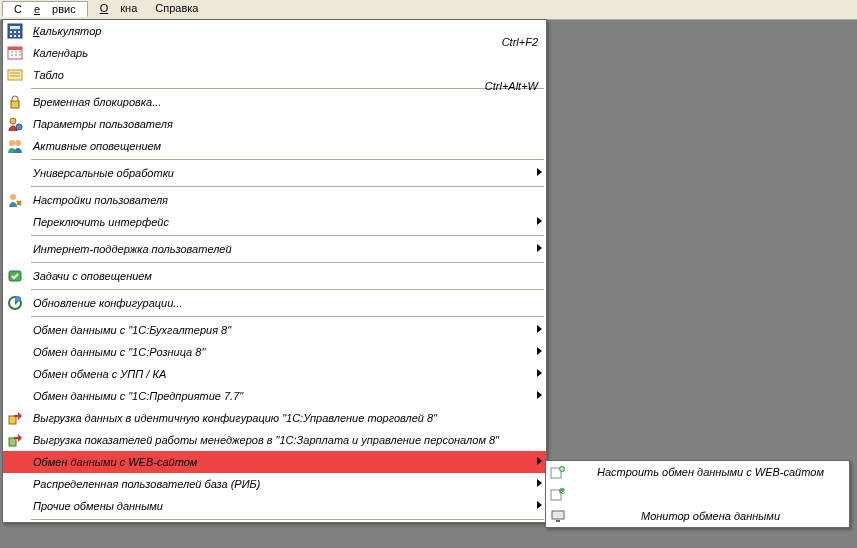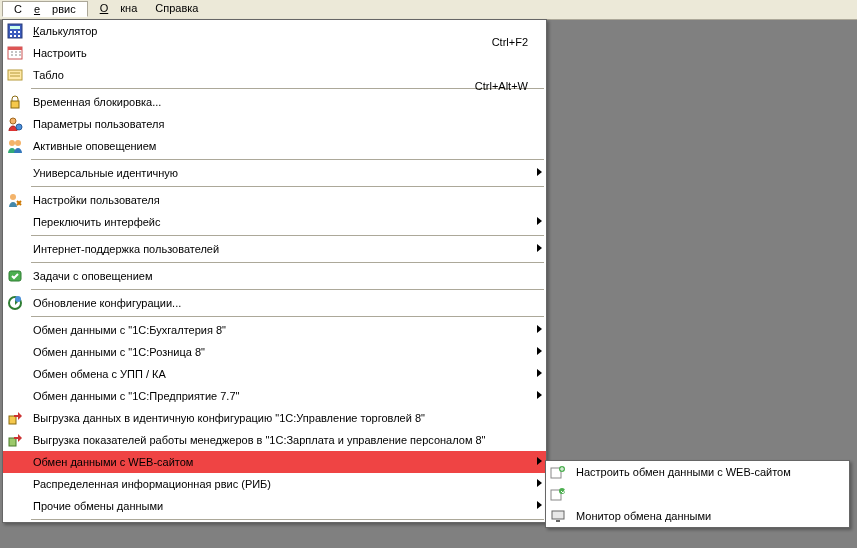--- a/index.html
+++ b/index.html
@@ -5,28 +5,28 @@
   html,body{margin:0;padding:0;font-family:Tahoma,Arial,sans-serif;font-size:11px;color:#000;background:#808080;width:857px;height:548px;overflow:hidden;}
   .menubar{height:19px;background:#ece9d8;border-bottom:1px solid #aca899;display:flex;align-items:flex-start;padding:0 2px;user-select:none;}
   .menubar span{padding:2px 6px;}
   .menubar span.active{background:#fff;border:1px solid #aca899;border-bottom:1px solid #fff;padding:1px 5px;position:relative;top:1px;}
   .underline{text-decoration:underline;}
   .workspace{position:absolute;top:20px;left:0;right:0;bottom:0;background:#808080;}
   .toolbar-strip{position:absolute;top:40px;left:0;right:0;height:22px;background:#ece9d8;border-bottom:1px solid #aca899;}
   .toolbar-icons{position:absolute;right:220px;top:2px;display:flex;gap:6px;align-items:center;}
   .tb-icon{width:16px;height:16px;display:inline-block;}
   .dropdown{position:absolute;top:19px;left:2px;width:543px;background:#fff;border:1px solid #666;box-shadow:2px 2px 3px rgba(0,0,0,.3);z-index:10;}
-  .item{display:flex;align-items:center;height:22px;position:relative;padding-right:14px;}
+  .item{display:flex;align-items:center;height:22px;position:relative;padding-right:4px;font-style:italic;}
   .item .iconcell{width:24px;height:22px;display:flex;align-items:center;justify-content:center;flex:0 0 24px;}
   .item .label{flex:1;padding-left:6px;white-space:nowrap;}
   .item .shortcut{color:#000;padding-right:4px;margin-top:22px;}
   .item .arrow{position:absolute;right:4px;top:6px;width:0;height:0;border-top:4px solid transparent;border-bottom:4px solid transparent;border-left:5px solid #000;}
   .item.highlight{background:#ef4444;}
   .sep{height:1px;margin:2px 2px 2px 28px;background:#aca899;}
-  .submenu{position:absolute;left:545px;top:460px;width:303px;background:#fff;border:1px solid #666;box-shadow:2px 2px 3px rgba(0,0,0,.3);z-index:11;}
+  .submenu{position:absolute;left:545px;top:460px;width:303px;background:#fff;border:1px solid #666;box-shadow:2px 2px 3px rgba(0,0,0,.3);z-index:11;text-align:center;}
   .submenu .item{height:22px;}
   .submenu .item .iconcell{width:24px;flex:0 0 24px;}
   .mi{width:16px;height:16px;}
   svg{display:block;}
 </style>
 </head>
 <body>
 
 <div class="menubar">
   <span class="active"><span>С</span><span class="underline">е</span><span>рвис</span></span>
@@ -84,21 +84,21 @@
   </div>
 
   <div class="item">
     <span class="iconcell">
         <svg class="mi" viewBox="0 0 16 16">
           <rect x="1" y="2" width="14" height="12" fill="#fff" stroke="#c55"></rect>
           <rect x="1" y="2" width="14" height="3" fill="#d55"></rect>
           <path d="M4 7h2M8 7h2M12 7h2M4 10h2M8 10h2M12 10h2" stroke="#888"></path>
         </svg>
       </span>
-    <span class="label">Настроить</span>
+    <span class="label">Календарь</span>
   </div>
 
   <div class="item">
     <span class="iconcell">
         <svg class="mi" viewBox="0 0 16 16">
           <rect x="1" y="3" width="14" height="10" fill="#ffe9a8" stroke="#b59a3b"></rect>
           <path d="M3 6h10M3 9h10" stroke="#b59a3b"></path>
         </svg>
       </span>
     <span class="label">Табло</span>
@@ -138,21 +138,21 @@
         </svg>
       </span>
     <span class="label">Активные оповещением</span>
   </div>
 
 
   <div class="sep"></div>
 
   <div class="item">
     <span class="iconcell"></span>
-    <span class="label">Универсальные идентичную</span>
+    <span class="label">Универсальные обработки</span>
     <span class="arrow"></span>
   </div>
 
   <div class="sep"></div>
 
   <div class="item">
     <span class="iconcell">
         <svg class="mi" viewBox="0 0 16 16">
           <circle cx="6" cy="5" r="3" fill="#f3b36a"></circle>
           <path d="M2 15c0-3 2-5 4-5s4 2 4 5" fill="#48a"></path>
@@ -250,21 +250,21 @@
   </div>
 
   <div class="item highlight">
     <span class="iconcell"></span>
     <span class="label">Обмен данными с WEB-сайтом</span>
     <span class="arrow"></span>
   </div>
 
   <div class="item">
     <span class="iconcell"></span>
-    <span class="label">Распределенная информационная рвис (РИБ)</span>
+    <span class="label">Распределенная пользователей база (РИБ)</span>
     <span class="arrow"></span>
   </div>
 
   <div class="item">
     <span class="iconcell"></span>
     <span class="label">Прочие обмены данными</span>
     <span class="arrow"></span>
   </div>
 
   <div class="sep"></div>

